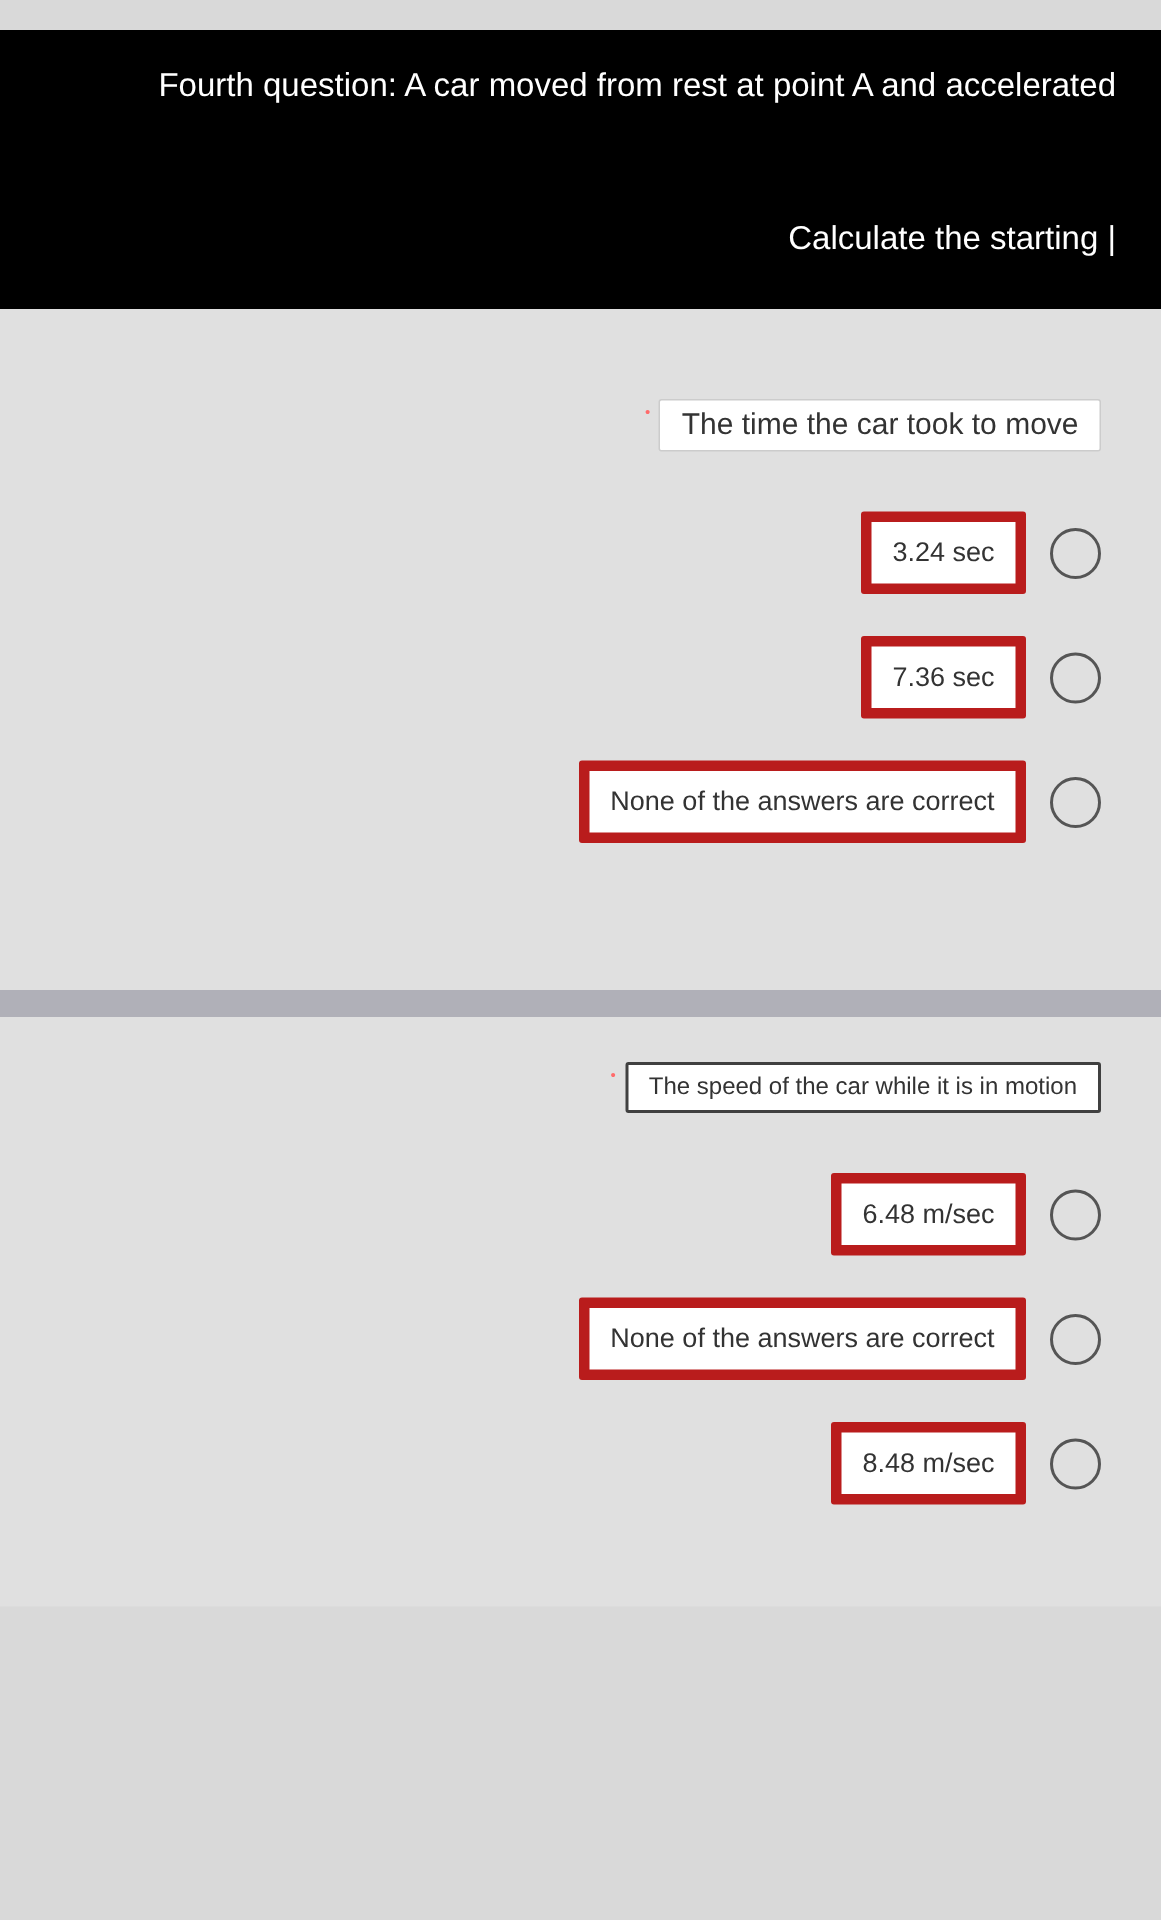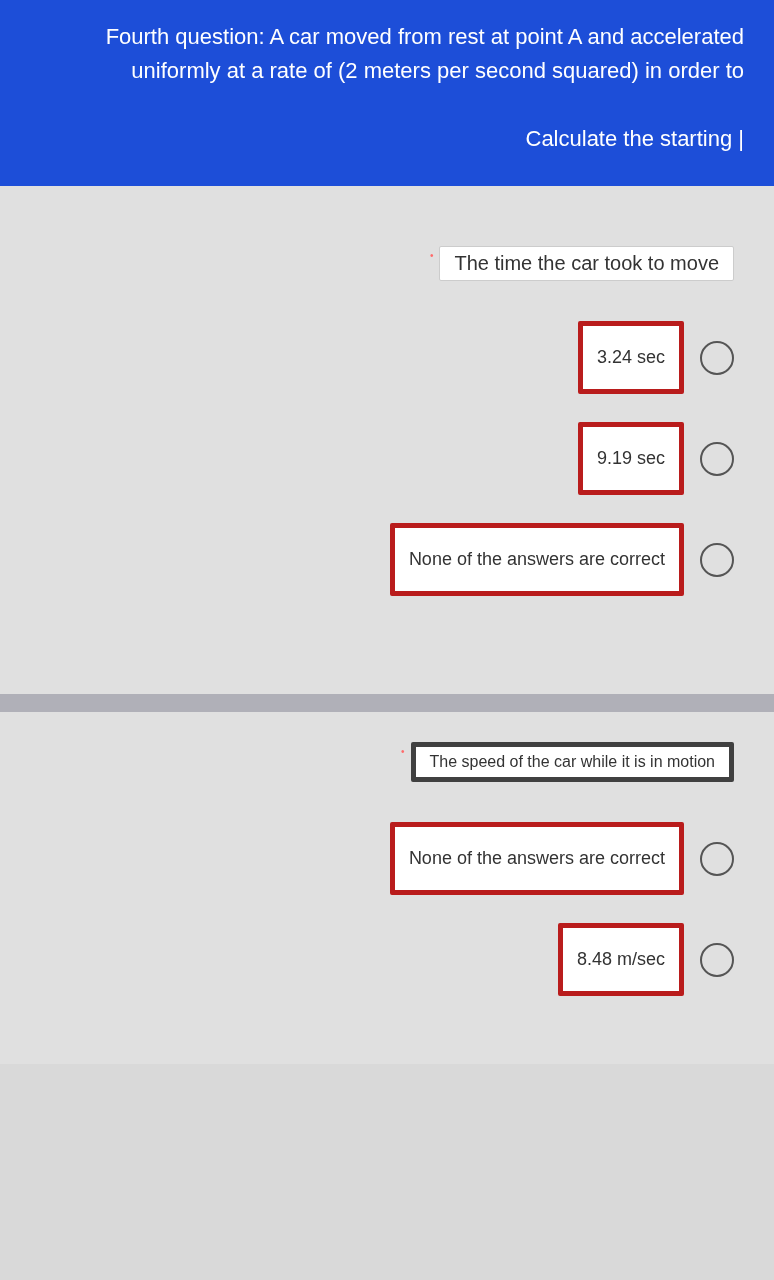--- a/index.html
+++ b/index.html
@@ -10,24 +10,25 @@
 
     body {
       width: 774px;
       min-height: 1280px;
       font-family: Arial, sans-serif;
       background-color: #d9d9d9;
       overflow-x: hidden;
     }
 
     .header-section {
-      background-color: #1d4ed8;
+      background-color: #000000;
       padding: 20px 30px 30px 30px;
       text-align: right;
       direction: ltr;
+      margin-top: 20px;
     }
 
     .header-text {
       color: white;
       font-size: 22px;
       line-height: 1.55;
       text-align: right;
     }
 
     .main-content {
@@ -65,22 +66,22 @@
 
     .answer-row {
       display: flex;
       align-items: center;
       justify-content: flex-end;
       margin-bottom: 28px;
     }
 
     .answer-text {
       background-color: white;
-      border: 5px solid #b91c1c;
-      padding: 21px 14px;
+      border: 7px solid #b91c1c;
+      padding: 10px 14px;
       font-size: 18px;
       color: #333;
       border-radius: 2px;
       margin-right: 16px;
       text-align: center;
       min-width: 100px;
     }
 
     .answer-text-wide {
       min-width: 260px;
@@ -114,54 +115,54 @@
 
     .question-label-small-dot {
       color: #ff6b6b;
       font-size: 10px;
       margin-top: 4px;
       margin-right: 6px;
     }
 
     .question-label-text-small {
       background-color: white;
-      border: 5px solid #404040;
+      border: 2px solid #404040;
       padding: 6px 14px;
       font-size: 16px;
       color: #333;
       border-radius: 2px;
     }
   </style>
 </head>
 <body>
 
 <div class="header-section">
   <div class="header-text">
     <span>Fourth question: A car moved from rest at point A and accelerated</span><br>
-    <span>uniformly at a rate of (2 meters per second squared) in order to</span><br>
+    <br>
     <br>
     <span>Calculate the starting |</span>
   </div>
 </div>
 
 <div class="main-content">
   <div class="question-section">
 
     <div class="question-label">
       <span class="question-label-dot">•</span>
       <div class="question-label-text">The time the car took to move</div>
     </div>
 
     <div class="answer-row">
       <div class="answer-text">3.24 sec</div>
       <span class="radio-circle"></span>
     </div>
 
     <div class="answer-row">
-      <div class="answer-text">9.19 sec</div>
+      <div class="answer-text">7.36 sec</div>
       <span class="radio-circle"></span>
     </div>
 
 
     <div class="answer-row">
       <div class="answer-text answer-text-wide">None of the answers are correct</div>
       <span class="radio-circle"></span>
     </div>
 
   </div>
@@ -170,20 +171,24 @@
 <div class="divider"></div>
 
 <div class="section-two">
 
   <div class="question-label">
     <span class="question-label-small-dot">•</span>
     <div class="question-label-text-small">The speed of the car while it is in motion</div>
   </div>
 
 
+  <div class="answer-row">
+    <div class="answer-text">6.48 m/sec</div>
+    <span class="radio-circle"></span>
+  </div>
 
   <div class="answer-row">
     <div class="answer-text answer-text-wide">None of the answers are correct</div>
     <span class="radio-circle"></span>
   </div>
 
   <div class="answer-row">
     <div class="answer-text">8.48 m/sec</div>
     <span class="radio-circle"></span>
   </div>

